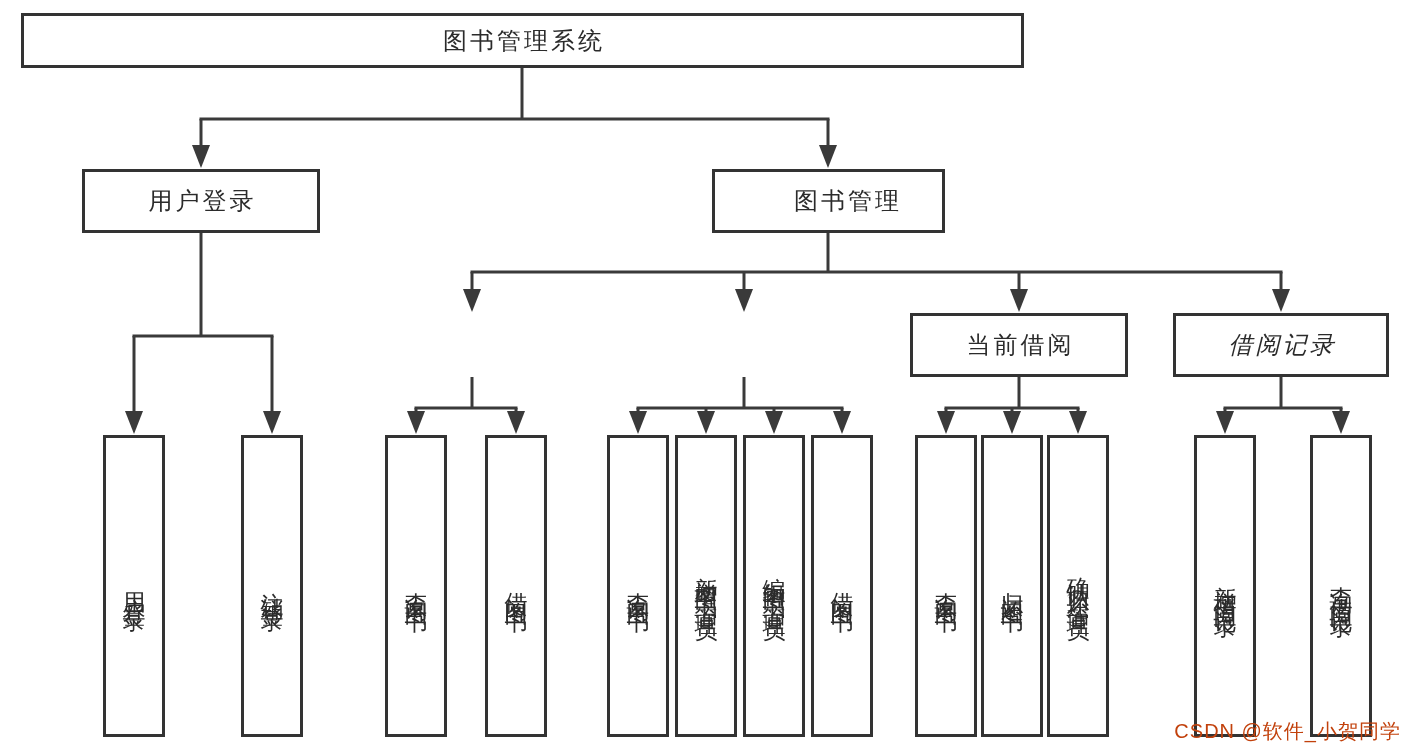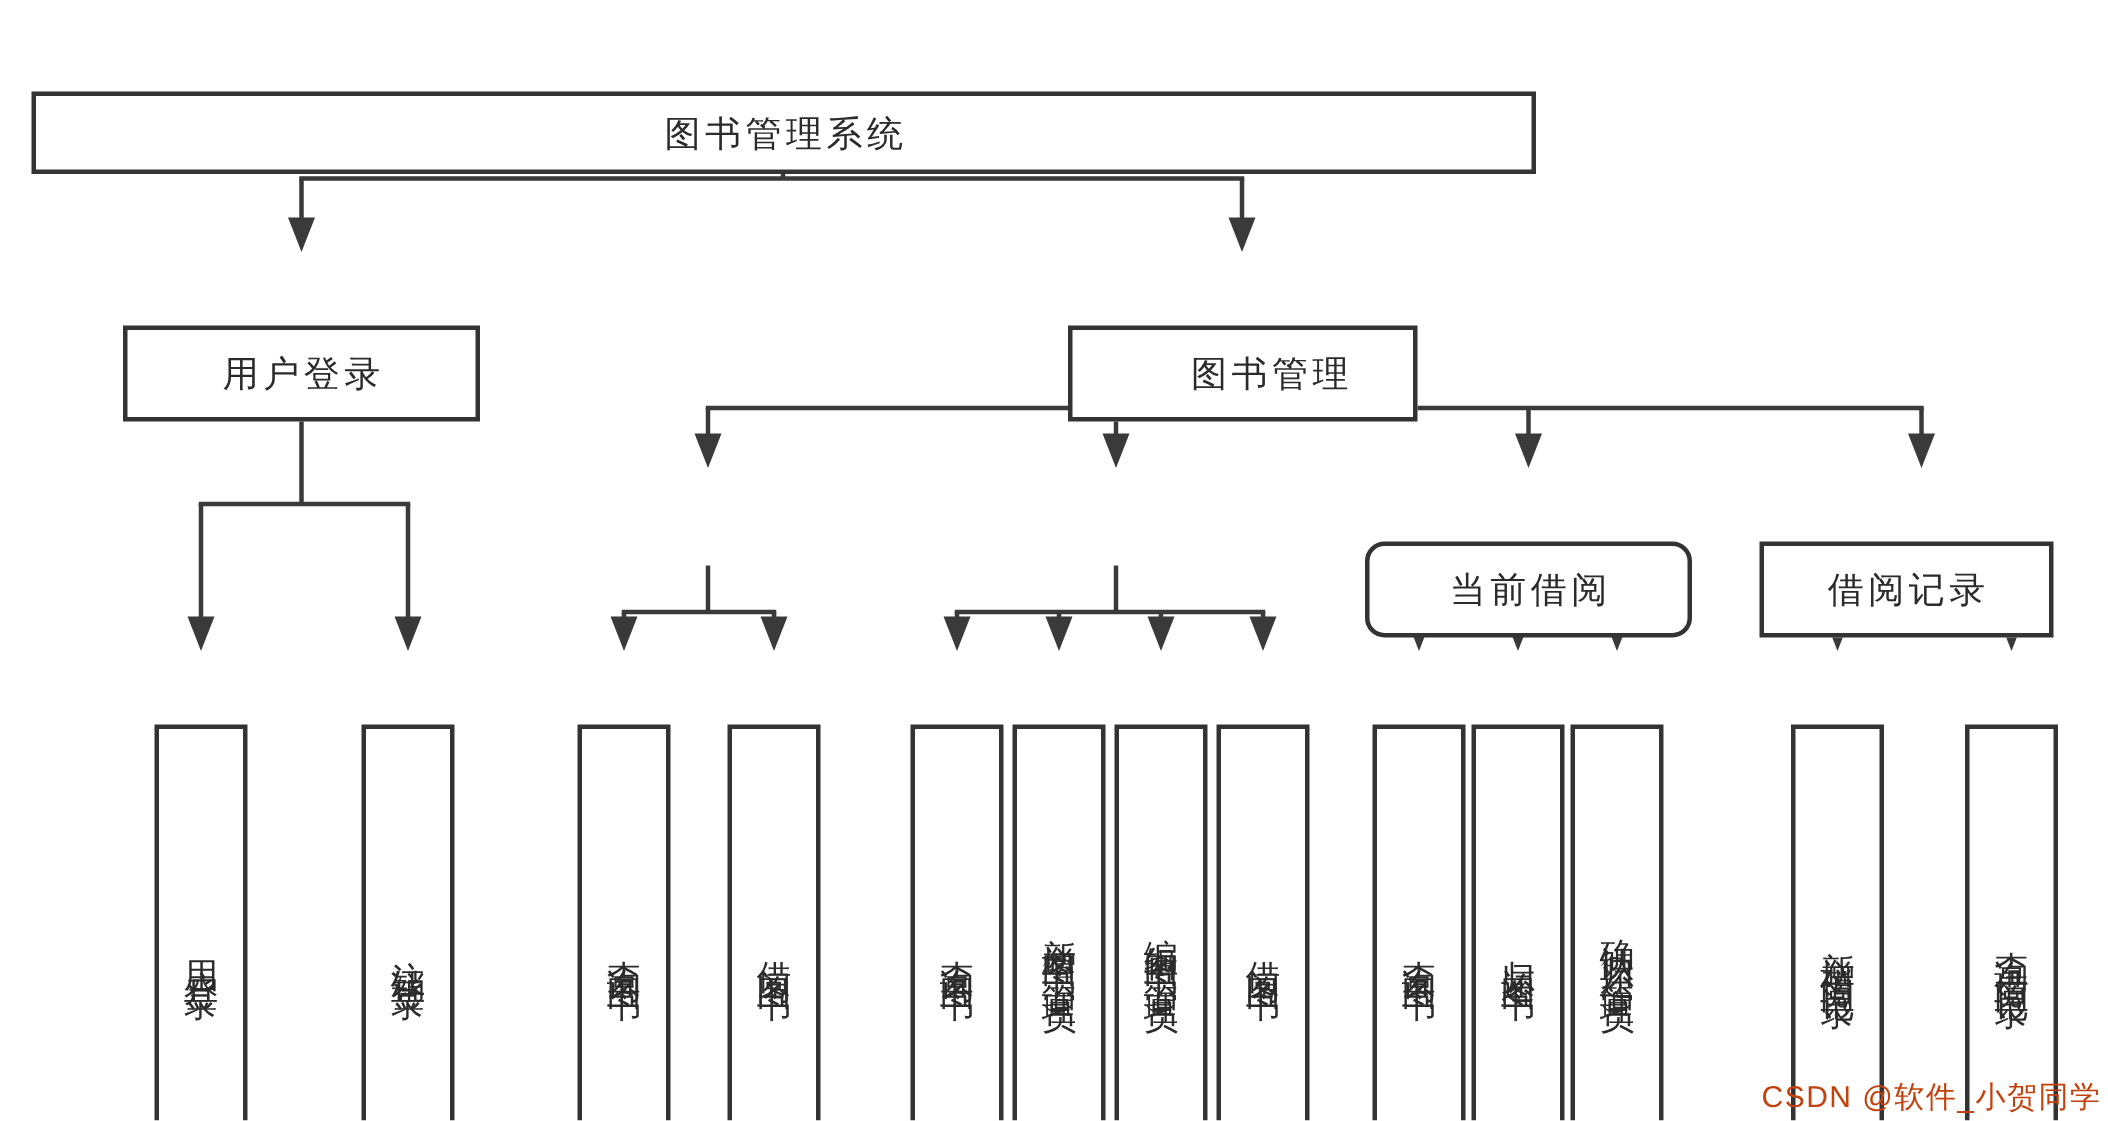--- a/index.html
+++ b/index.html
@@ -18,21 +18,20 @@
   }
   .node {
     position: absolute;
     background: #ffffff;
     border: 3px solid #333333;
     box-sizing: border-box;
     display: flex;
     align-items: center;
     justify-content: center;
     color: #2b2b2b;
-    margin-top: 48px;
   }
   .h-label {
     font-size: 24px;
     letter-spacing: 3px;
     text-indent: 3px;
     white-space: nowrap;
   }
   .leaf { width: 62px; height: 302px; top: 435px; }
   .v-label {
     writing-mode: vertical-lr;
@@ -43,22 +42,22 @@
     white-space: nowrap;
   }
   
   .n-root  { left: 21px;   top: 13px;  width: 1003px; height: 55px; }
   
   .n-login { left: 82px;   top: 169px; width: 238px;  height: 64px; }
   .n-mgmt  { left: 712px;  top: 169px; width: 233px;  height: 64px; padding-left: 36px; }
   
   .n-new   { left: 363px;  top: 313px; width: 218px;  height: 64px; }
   .n-bor   { left: 636px;  top: 313px; width: 216px;  height: 64px; }
-  .n-cur   { left: 910px;  top: 313px; width: 218px;  height: 64px; border-radius: 13px; }
-  .n-rec   { left: 1173px; top: 313px; width: 196px;  height: 64px; }
+  .n-cur   { left: 910px;  top: 313px; width: 218px;  height: 64px; }
+  .n-rec   { left: 1173px; top: 313px; width: 216px;  height: 64px; font-style: italic; }
   
   .l-a1 { left: 103px;  } .l-a2 { left: 241px;  }
   .l-b1 { left: 385px;  } .l-b2 { left: 485px;  }
   .l-c1 { left: 607px;  } .l-c2 { left: 675px;  } .l-c3 { left: 743px;  } .l-c4 { left: 811px; }
   .l-d1 { left: 915px;  } .l-d2 { left: 981px;  } .l-d3 { left: 1047px; }
   .l-e1 { left: 1194px; } .l-e2 { left: 1310px; }
   #watermark {
     position: absolute;
     right: 4px;
     bottom: 2px;

